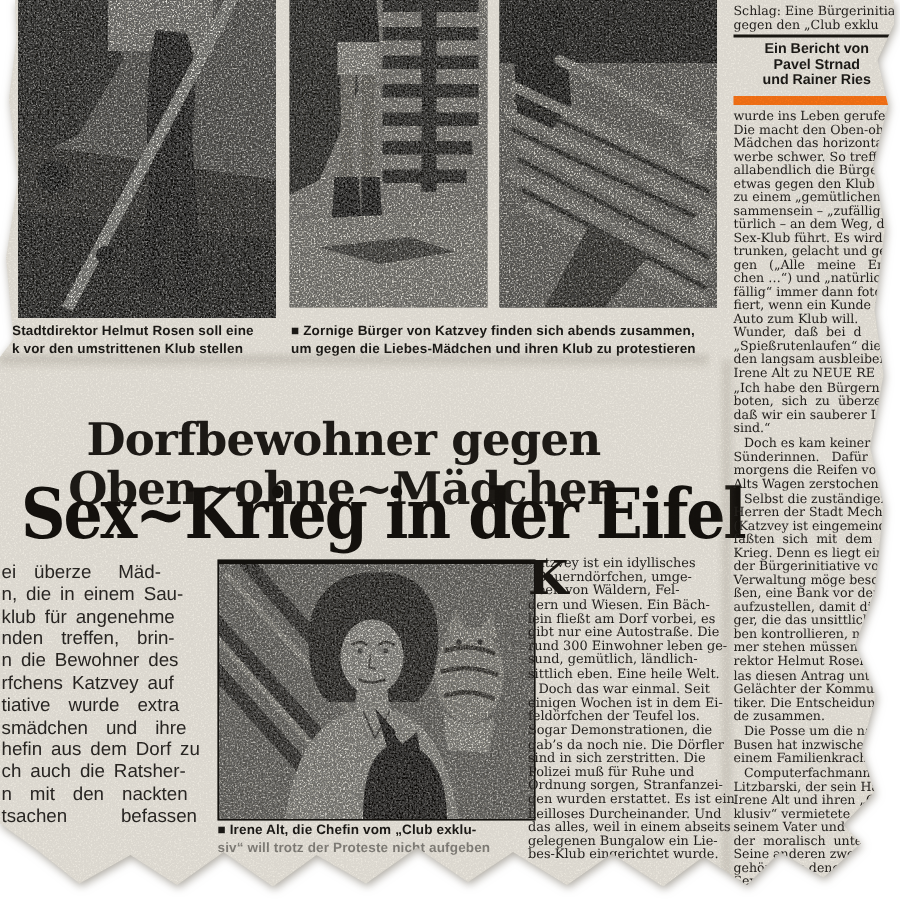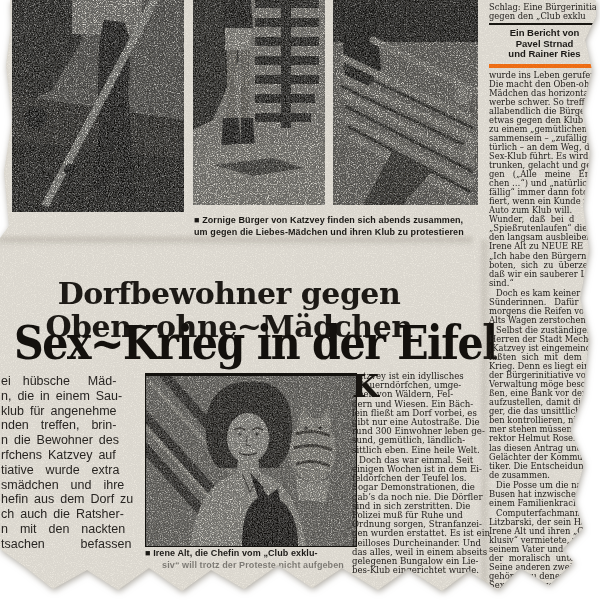--- a/index.html
+++ b/index.html
@@ -13,37 +13,37 @@
       570px 430px,584px 464px,574px 500px,583px 528px,562px 550px,574px 562px,
       549px 585px,520px 568px,498px 590px,469px 571px,442px 591px,408px 569px,
       378px 590px,342px 568px,312px 588px,278px 565px,244px 589px,211px 570px,
       182px 591px,149px 568px,118px 590px,87px 570px,53px 589px,24px 566px,
       0 549px,0 238px,9px 226px,4px 172px,12px 120px,6px 66px,11px 26px);}
   .abs{position:absolute;}
   .photo{display:block;background:#8f8c83;}
   .caption{font-family:"Liberation Sans",sans-serif;font-weight:bold;
     font-size:9px;line-height:12px;color:#1c1a17;letter-spacing:.1px;}
   .caption .tl{white-space:pre;}
-  .faded .tl:last-child{opacity:.5;text-align:center;}
+  .faded .tl:last-child{opacity:.5;}
   .kicker{font-weight:bold;font-size:30px;line-height:33px;letter-spacing:-.5px;
     text-align:center;color:#1e1b17;margin-top:31px;}
   .mainhead{font-weight:bold;font-size:42px;letter-spacing:-1.5px;white-space:nowrap;
     color:#15120e;transform:scaleX(.98) scaleY(1.1);transform-origin:left top;}
   .leftcol{font-family:"Liberation Sans",sans-serif;font-size:12.5px;line-height:14.8px;
     color:#2a2724;word-spacing:2.5px;}
   .leftcol .tl{white-space:pre;}
   .serifcol{font-size:8.6px;line-height:9.2px;color:#262320;}
   .serifcol .tl{white-space:pre;}
   .rightcol{font-size:8.4px;line-height:9.05px;}
   .para{margin:0 0 1px 0;}
   .para + .para .tl:first-child{text-indent:7px;}
   .cc .para:first-child .tl:nth-child(-n+3){margin-left:6px;}
   .dropcap{position:absolute;left:0;top:1px;font-weight:bold;font-size:31px;line-height:27px;
     color:#1a1713;}
-  .bylinebox{border-top:2px solid #1a1813;border-bottom:4px solid #f97316;
+  .bylinebox{border-top:2px solid #1a1813;border-bottom:6px solid #f97316;
     padding:3px 0 4px 0;margin:2px 0 3px 0;text-align:center;
     font-family:"Liberation Sans",sans-serif;font-weight:bold;font-size:9.5px;line-height:10.5px;
     color:#1c1a17;}
   .tear-h{position:absolute;left:0;top:237px;width:472px;height:9px;
     background:linear-gradient(180deg,rgba(118,110,96,.30),rgba(118,110,96,0));filter:blur(2px);}
   .tear-v{position:absolute;left:482px;top:240px;width:8px;height:356px;
     background:linear-gradient(90deg,rgba(118,110,96,.28),rgba(118,110,96,0));filter:blur(2px);}
   .grain-page{position:absolute;inset:0;opacity:.06;pointer-events:none;}
 </style>
 </head>
@@ -125,33 +125,37 @@
           <line x1="12" y1="106" x2="140" y2="172"></line>
           <line x1="14" y1="126" x2="138" y2="192"></line>
         </g>
         <circle cx="130" cy="96" r="9" fill="#e2ded1"></circle>
         <circle cx="136" cy="150" r="8" fill="#ddd9cc"></circle>
         <path d="M60 150 L100 170 L70 205 L30 205 Z" fill="#4a473e"></path>
         <rect width="145" height="205" filter="url(#fLight)" opacity="0.45"></rect>
         <rect width="145" height="205" filter="url(#fDark)" opacity="0.55"></rect>
       </svg>
 
+      <div class="abs caption" style="left:8px;top:214px;width:180px">
+          <div class="tl">Stadtdirektor Helmut Rosen soll eine</div>
+          <div class="tl">k vor den umstrittenen Klub stellen</div>
+        </div>
       <div class="abs caption" style="left:194px;top:214px;width:290px">
           <div class="tl">■ Zornige Bürger von Katzvey finden sich abends zusammen,</div>
           <div class="tl">um gegen die Liebes-Mädchen und ihren Klub zu protestieren</div>
         </div>
 
       <div class="abs kicker" style="left:0;top:246px;width:458px">
         <div>Dorfbewohner gegen</div>
         <div>Oben~ohne~Mädchen</div>
       </div>
       <div class="abs mainhead" style="left:14px;top:316px">Sex~Krieg in der Eifel</div>
 
       <div class="abs leftcol" style="left:1px;top:374px;width:150px">
-          <div class="tl">ei  hübsche   Mäd-</div>
+          <div class="tl">ei  überze   Mäd-</div>
           <div class="tl">n, die in einem Sau-</div>
           <div class="tl">klub für angenehme</div>
           <div class="tl">nden  treffen,  brin-</div>
           <div class="tl">n die Bewohner des</div>
           <div class="tl">rfchens Katzvey auf</div>
           <div class="tl">tiative  wurde  extra</div>
           <div class="tl">smädchen  und  ihre</div>
           <div class="tl">hefin aus dem Dorf zu</div>
           <div class="tl">ch auch die Ratsher-</div>
           <div class="tl">n  mit  den  nackten</div>

